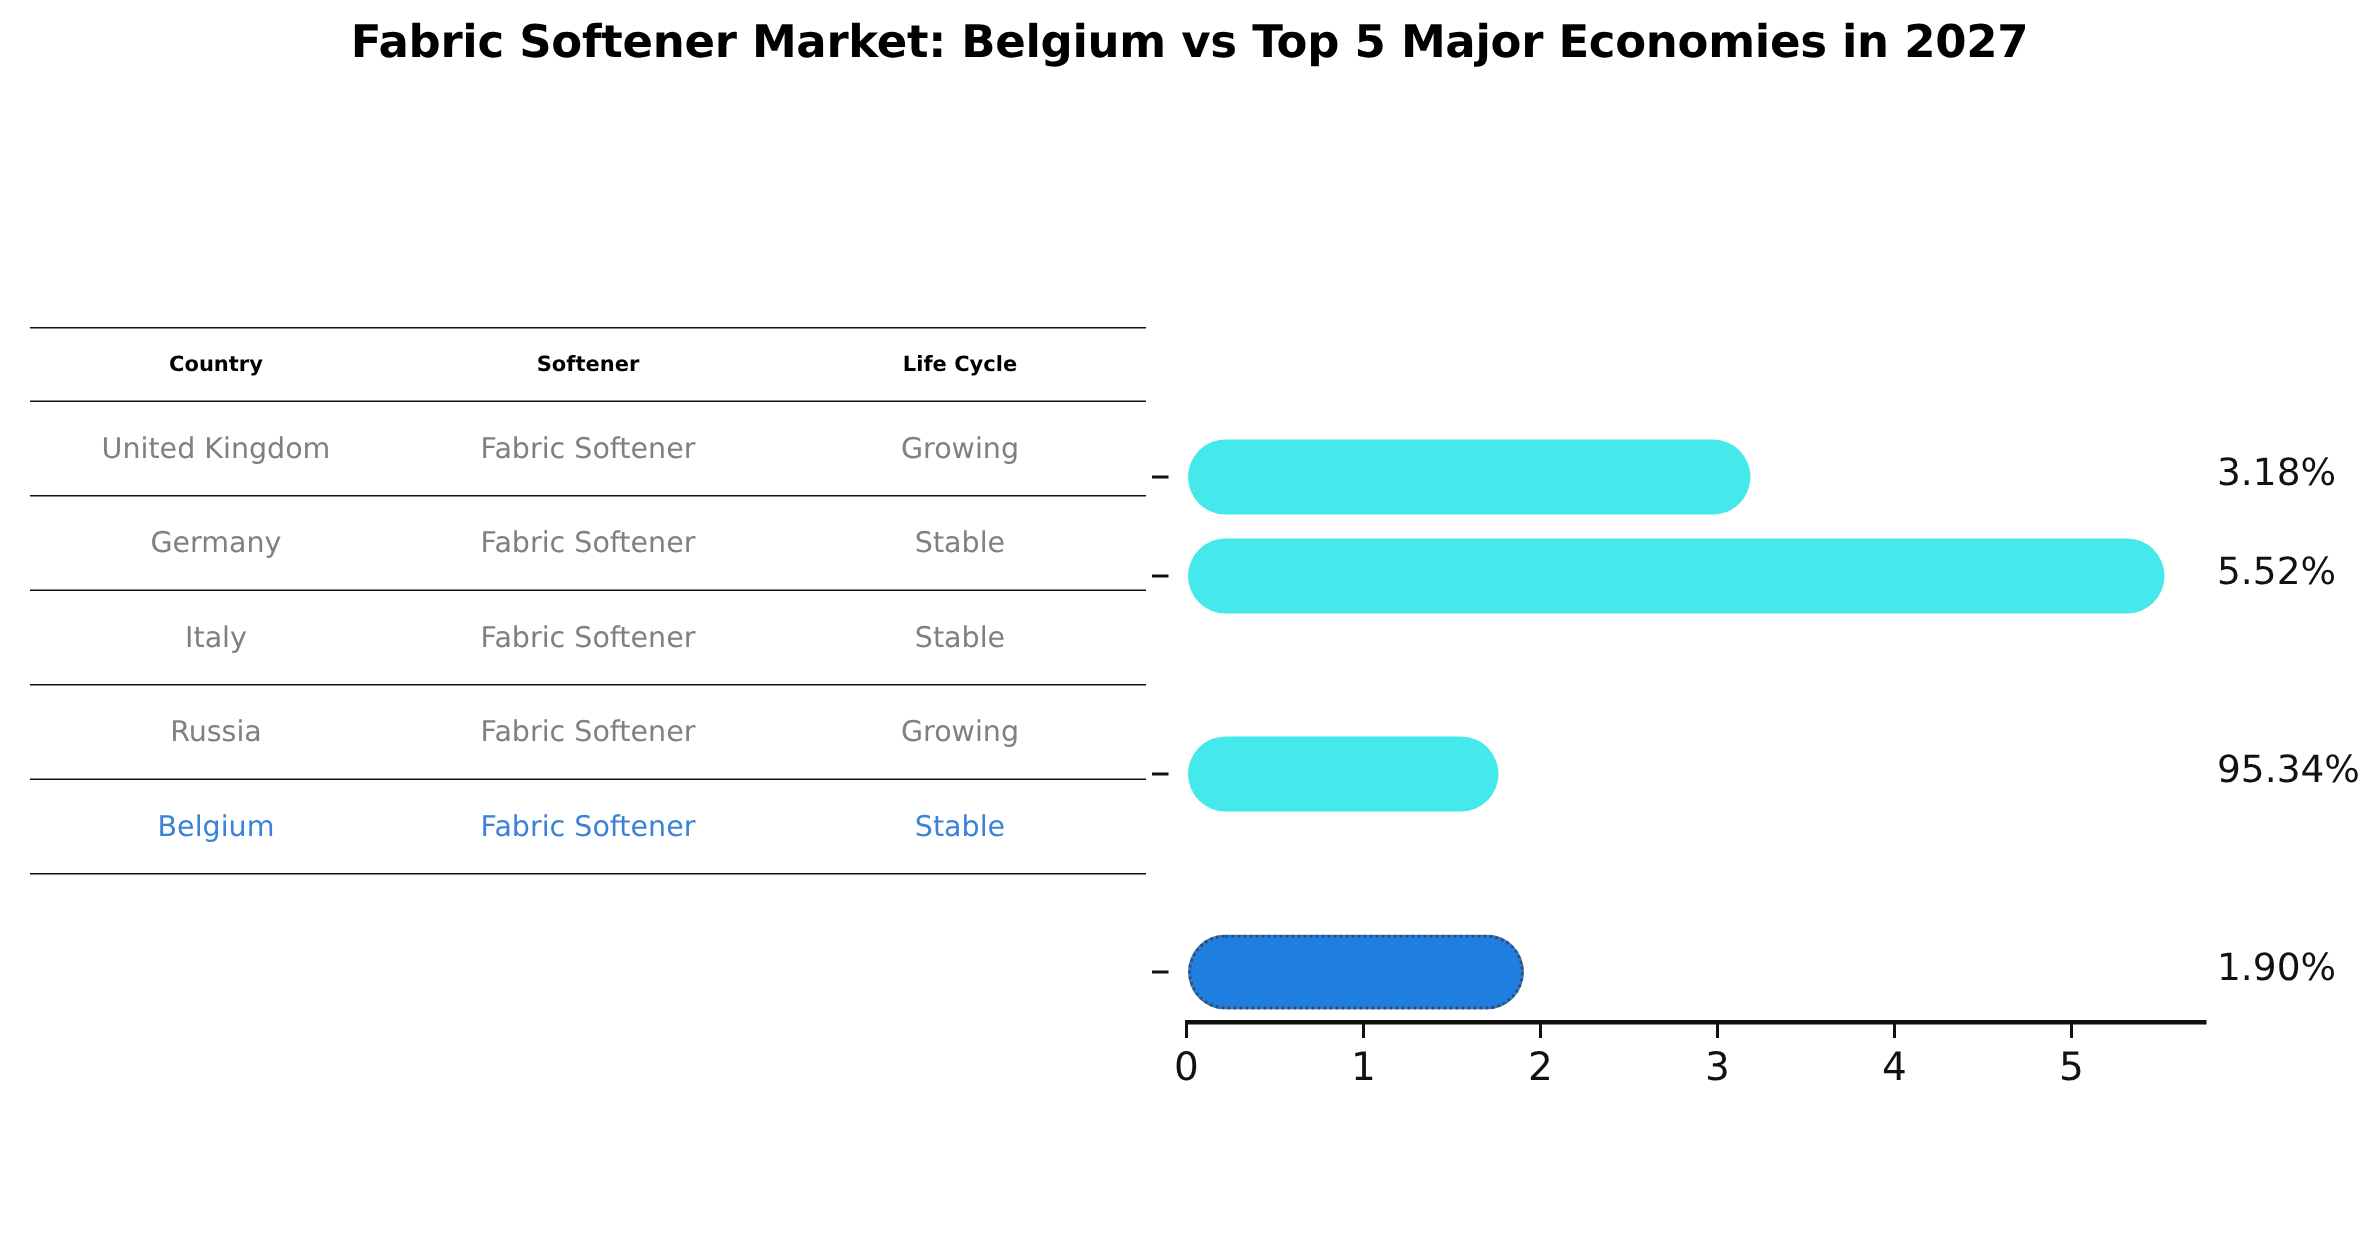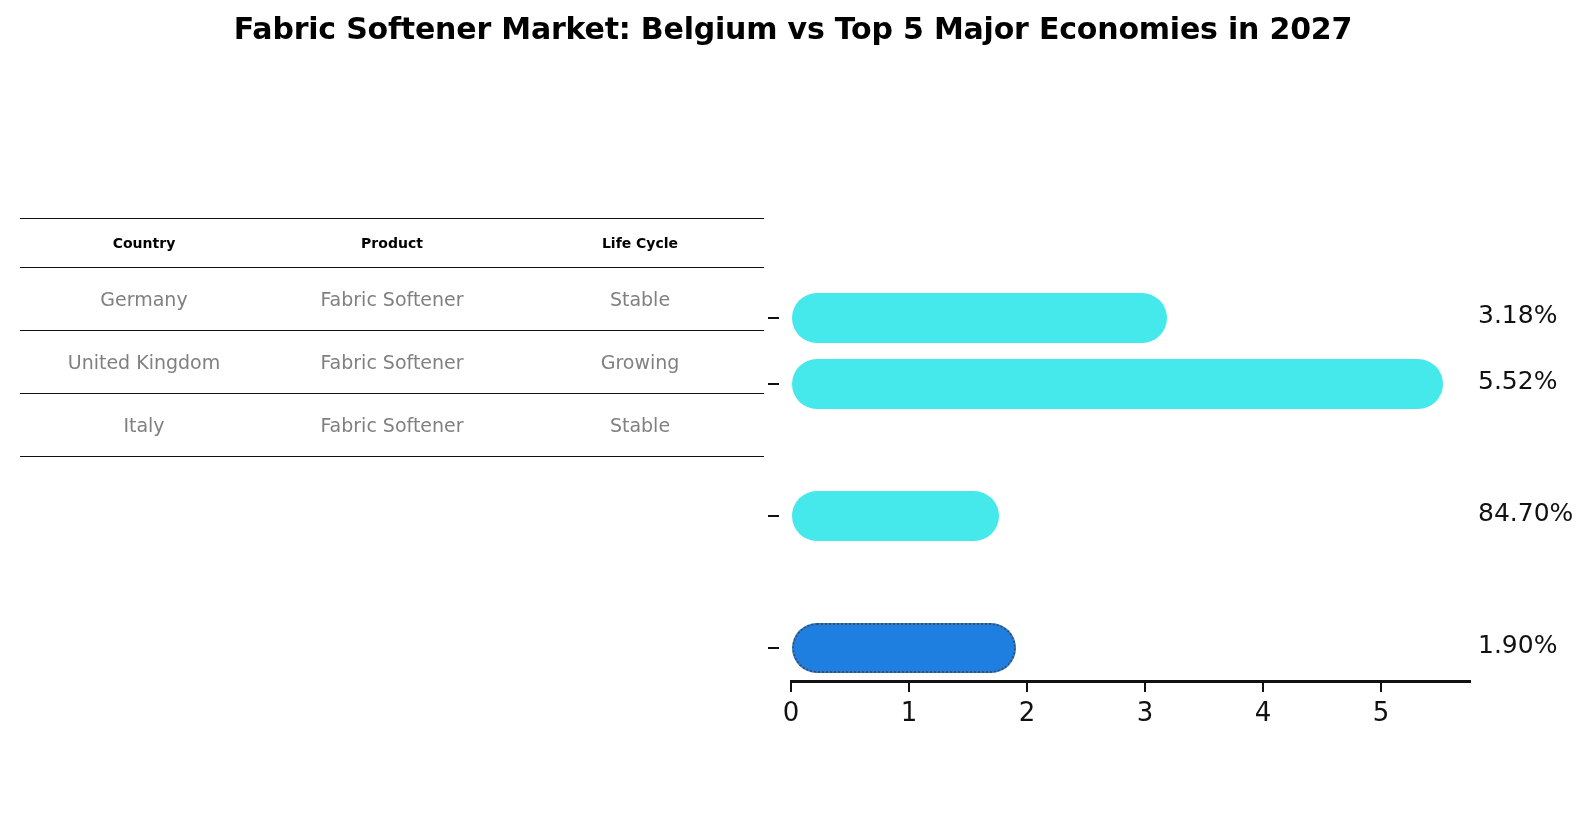--- a/index.html
+++ b/index.html
@@ -155,37 +155,47 @@
 <div id="table-panel">
   <table class="data-table">
     <colgroup>
       <col class="c-country">
         <col class="c-product">
         <col class="c-life">
     </colgroup>
     <thead>
       <tr>
         <th>Country</th>
-        <th>Product</th>
+        <th>Softener</th>
         <th>Life Cycle</th>
       </tr>
     </thead>
     <tbody>
       <tr>
+        <td>United Kingdom</td>
+        <td>Fabric Softener</td>
+        <td>Growing</td>
+      </tr>
+      <tr>
         <td>Germany</td>
         <td>Fabric Softener</td>
         <td>Stable</td>
       </tr>
       <tr>
-        <td>United Kingdom</td>
+        <td>Italy</td>
+        <td>Fabric Softener</td>
+        <td>Stable</td>
+      </tr>
+      <tr>
+        <td>Russia</td>
         <td>Fabric Softener</td>
         <td>Growing</td>
       </tr>
-      <tr>
-        <td>Italy</td>
+      <tr class="highlight-row">
+        <td>Belgium</td>
         <td>Fabric Softener</td>
         <td>Stable</td>
       </tr>
     </tbody>
   </table>
 </div>
 
 <div id="chart-panel">
 
   <div class="bar-row" id="bar-row-0" style="top:285px;">
@@ -197,21 +207,21 @@
   <div class="bar-row" id="bar-row-1" style="top:351px;">
     <div class="ytick"></div>
     <div class="bar" id="bar-1" style="width: 651.36px;"></div>
     <div class="bar-value">5.52%</div>
   </div>
 
 
   <div class="bar-row" id="bar-row-3" style="top:483px;">
     <div class="ytick"></div>
     <div class="bar" id="bar-3" style="width: 206.5px;"></div>
-    <div class="bar-value">84.70%</div>
+    <div class="bar-value">95.34%</div>
   </div>
 
 
   <div class="bar-row" id="bar-row-5" style="top:615px;">
     <div class="ytick"></div>
     <div class="bar highlight" id="bar-5" style="width: 224.2px;"></div>
     <div class="bar-value">1.90%</div>
   </div>
 
   <div id="x-axis"></div>

